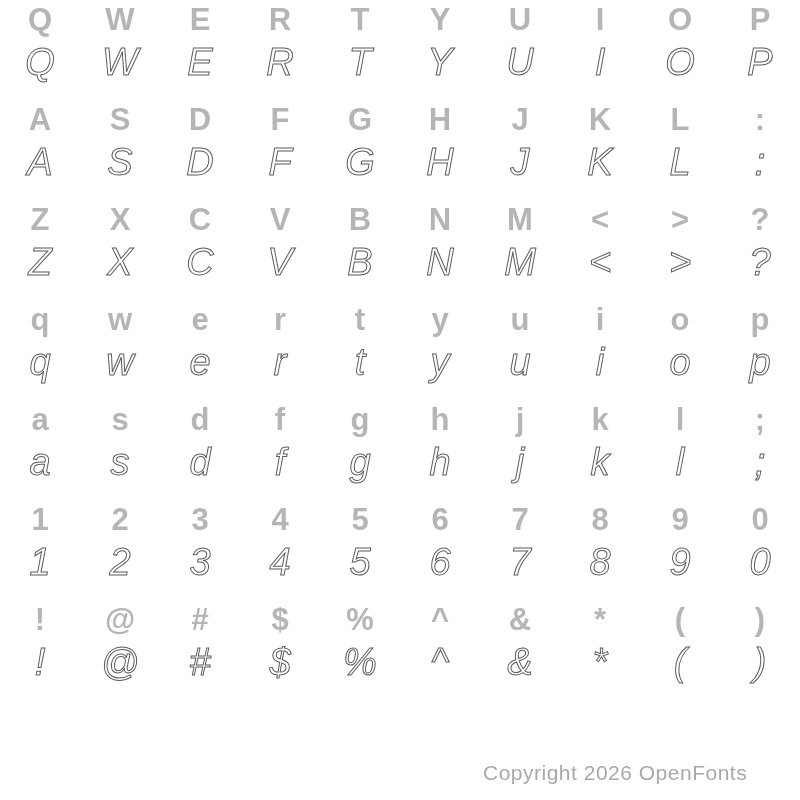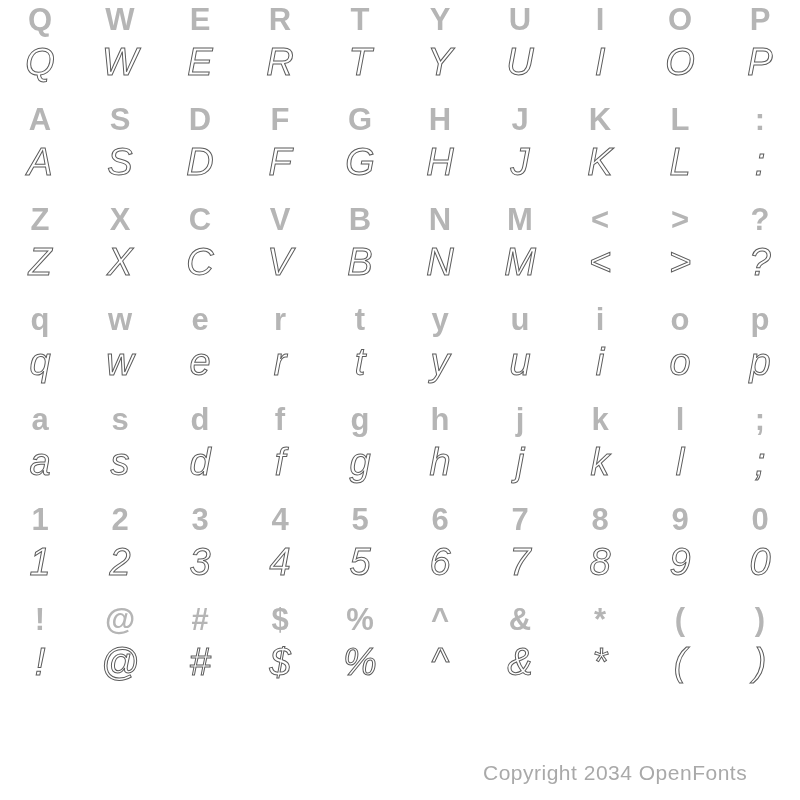--- a/index.html
+++ b/index.html
@@ -63,13 +63,13 @@
     <div class="glyph-row solid" style="top: 304px;"><span class="glyph-cell">q</span><span class="glyph-cell">w</span><span class="glyph-cell">e</span><span class="glyph-cell">r</span><span class="glyph-cell">t</span><span class="glyph-cell">y</span><span class="glyph-cell">u</span><span class="glyph-cell">i</span><span class="glyph-cell">o</span><span class="glyph-cell">p</span></div>
     <div class="glyph-row outline" style="top: 343px;"><span class="glyph-cell">q</span><span class="glyph-cell">w</span><span class="glyph-cell">e</span><span class="glyph-cell">r</span><span class="glyph-cell">t</span><span class="glyph-cell">y</span><span class="glyph-cell">u</span><span class="glyph-cell">i</span><span class="glyph-cell">o</span><span class="glyph-cell">p</span></div>
     <div class="glyph-row solid" style="top: 404px;"><span class="glyph-cell">a</span><span class="glyph-cell">s</span><span class="glyph-cell">d</span><span class="glyph-cell">f</span><span class="glyph-cell">g</span><span class="glyph-cell">h</span><span class="glyph-cell">j</span><span class="glyph-cell">k</span><span class="glyph-cell">l</span><span class="glyph-cell">;</span></div>
     <div class="glyph-row outline" style="top: 443px;"><span class="glyph-cell">a</span><span class="glyph-cell">s</span><span class="glyph-cell">d</span><span class="glyph-cell">f</span><span class="glyph-cell">g</span><span class="glyph-cell">h</span><span class="glyph-cell">j</span><span class="glyph-cell">k</span><span class="glyph-cell">l</span><span class="glyph-cell">;</span></div>
     <div class="glyph-row solid" style="top: 504px;"><span class="glyph-cell">1</span><span class="glyph-cell">2</span><span class="glyph-cell">3</span><span class="glyph-cell">4</span><span class="glyph-cell">5</span><span class="glyph-cell">6</span><span class="glyph-cell">7</span><span class="glyph-cell">8</span><span class="glyph-cell">9</span><span class="glyph-cell">0</span></div>
     <div class="glyph-row outline" style="top: 543px;"><span class="glyph-cell">1</span><span class="glyph-cell">2</span><span class="glyph-cell">3</span><span class="glyph-cell">4</span><span class="glyph-cell">5</span><span class="glyph-cell">6</span><span class="glyph-cell">7</span><span class="glyph-cell">8</span><span class="glyph-cell">9</span><span class="glyph-cell">0</span></div>
     <div class="glyph-row solid" style="top: 604px;"><span class="glyph-cell">!</span><span class="glyph-cell">@</span><span class="glyph-cell">#</span><span class="glyph-cell">$</span><span class="glyph-cell">%</span><span class="glyph-cell">^</span><span class="glyph-cell">&amp;</span><span class="glyph-cell">*</span><span class="glyph-cell">(</span><span class="glyph-cell">)</span></div>
     <div class="glyph-row outline" style="top: 643px;"><span class="glyph-cell">!</span><span class="glyph-cell">@</span><span class="glyph-cell">#</span><span class="glyph-cell">$</span><span class="glyph-cell">%</span><span class="glyph-cell">^</span><span class="glyph-cell">&amp;</span><span class="glyph-cell">*</span><span class="glyph-cell">(</span><span class="glyph-cell">)</span></div>
   </div>
 
-<div class="footer">Copyright 2034 OpenFonts</div>
+<div class="footer">Copyright 2026 OpenFonts</div>
 
 </body></html>

